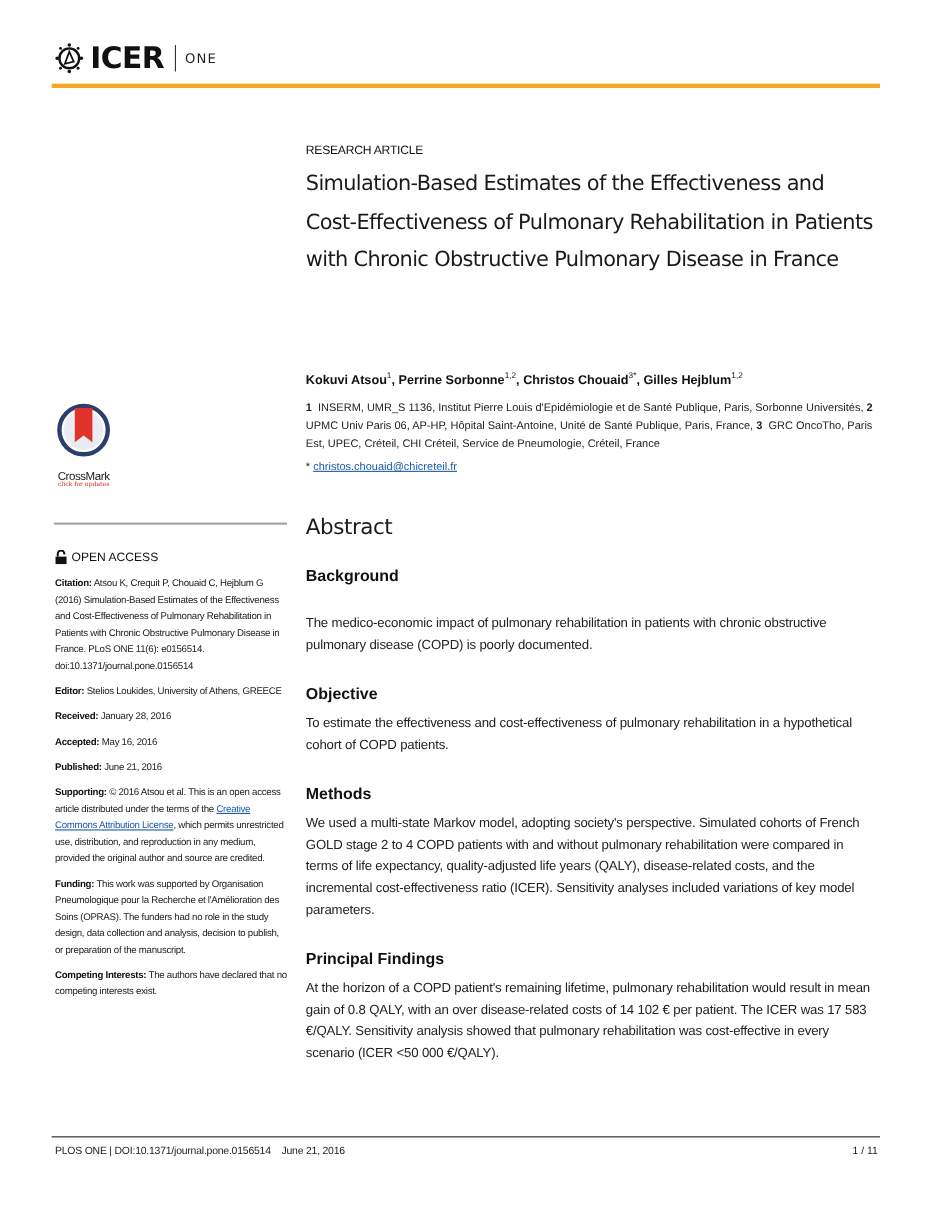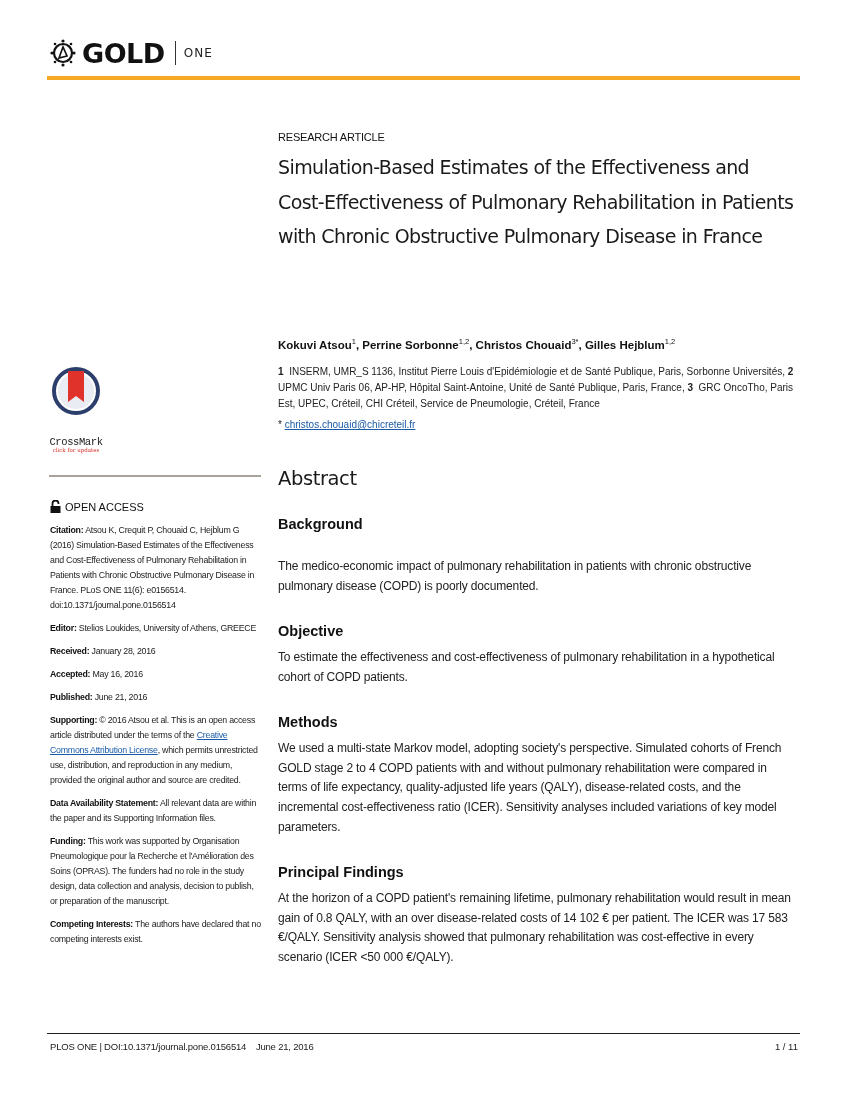--- a/index.html
+++ b/index.html
@@ -19,21 +19,21 @@
   #title { left: 278px; top: 150px; width: 520px; font-family: "DejaVu Sans", sans-serif; font-size: 19px; line-height: 34.5px; color: #1a1a1a; letter-spacing: -0.6px; font-weight: normal; }
   #authors { left: 278px; top: 337px; font-size: 11.5px; font-weight: bold; color: #111; white-space: nowrap; }
   #authors sup { font-size: 7.5px; font-weight: normal; }
   #affiliations { left: 278px; top: 364px; width: 520px; font-size: 10px; line-height: 16px; color: #222; }
   #affiliations b { font-weight: bold; }
   #corresp { left: 278px; top: 419px; font-size: 10px; color: #222; }
   #corresp a { color: #1a5ba8; text-decoration: underline; }
 
   
   #crossmark { left: 24px; top: 366px; width: 104px; text-align: center; }
-  #crossmark .cm-text { font-family: Liberation Mono, monospace; font-size: 10.5px; color: #222; margin-top: 16px; letter-spacing: -0.4px; }
+  #crossmark .cm-text { font-family: Liberation Sans, sans-serif; font-size: 10.5px; color: #222; margin-top: 6px; letter-spacing: -0.4px; }
   #crossmark .cm-sub { font-family: "DejaVu Serif", serif; font-size: 5.5px; color: #d42a20; margin-top: -1px; }
 
   
   #sidebar-rule { left: 49px; top: 475px; width: 212px; height: 2px; background: #a9a39d; }
   #open-access { left: 50px; top: 500px; display: flex; align-items: center; font-size: 11px; color: #111; }
   #open-access svg { margin-right: 4px; }
   #sidebar { left: 50px; top: 523px; width: 212px; font-size: 8.8px; line-height: 15px; color: #222; letter-spacing: -0.25px; }
   #sidebar p { margin: 0 0 8px 0; }
   #sidebar b { font-weight: bold; color: #111; }
   #sidebar a { color: #1a5ba8; text-decoration: underline; }
@@ -57,21 +57,21 @@
     <path d="M11 20 L15 9 L19 18 Z" fill="none" stroke="#111" stroke-width="1.6"></path>
     <circle cx="4" cy="15" r="1.6" fill="#111"></circle>
     <circle cx="26" cy="15" r="1.6" fill="#111"></circle>
     <circle cx="15" cy="3" r="1.6" fill="#111"></circle>
     <circle cx="15" cy="27" r="1.6" fill="#111"></circle>
     <circle cx="7" cy="6" r="1.3" fill="#111"></circle>
     <circle cx="23" cy="6" r="1.3" fill="#111"></circle>
     <circle cx="7" cy="24" r="1.3" fill="#111"></circle>
     <circle cx="23" cy="24" r="1.3" fill="#111"></circle>
   </svg>
-  <span class="plos">GOLD</span>
+  <span class="plos">ICER</span>
   <span class="sep"></span>
   <span class="one">ONE</span>
 </div>
 <div id="orange-bar" class="abs"></div>
 
 <div id="article-type" class="abs">RESEARCH ARTICLE</div>
 <h1 id="title" class="abs" style="margin:0;">Simulation-Based Estimates of the Effectiveness and Cost-Effectiveness of Pulmonary Rehabilitation in Patients with Chronic Obstructive Pulmonary Disease in France</h1>
 
 <div id="authors" class="abs">
   <span>Kokuvi Atsou</span><sup>1</sup>,
@@ -110,21 +110,20 @@
   <span>OPEN ACCESS</span>
 </div>
 
 <div id="sidebar" class="abs">
   <p><b>Citation:</b> <span>Atsou K, Crequit P, Chouaid C, Hejblum G (2016) Simulation-Based Estimates of the Effectiveness and Cost-Effectiveness of Pulmonary Rehabilitation in Patients with Chronic Obstructive Pulmonary Disease in France. PLoS ONE 11(6): e0156514. doi:10.1371/journal.pone.0156514</span></p>
   <p><b>Editor:</b> <span>Stelios Loukides, University of Athens, GREECE</span></p>
   <p><b>Received:</b> <span>January 28, 2016</span></p>
   <p><b>Accepted:</b> <span>May 16, 2016</span></p>
   <p><b>Published:</b> <span>June 21, 2016</span></p>
   <p><b>Supporting:</b> <span>© 2016 Atsou et al. This is an open access article distributed under the terms of the</span> <a>Creative Commons Attribution License</a><span>, which permits unrestricted use, distribution, and reproduction in any medium, provided the original author and source are credited.</span></p>
-  <p><b>Data Availability Statement:</b> <span>All relevant data are within the paper and its Supporting Information files.</span></p>
   <p><b>Funding:</b> <span>This work was supported by Organisation Pneumologique pour la Recherche et l'Amélioration des Soins (OPRAS). The funders had no role in the study design, data collection and analysis, decision to publish, or preparation of the manuscript.</span></p>
   <p><b>Competing Interests:</b> <span>The authors have declared that no competing interests exist.</span></p>
 </div>
 
 <div id="abstract-heading" class="abs">Abstract</div>
 
 <div class="sec-head" style="top:516px;">Background</div>
 <div class="sec-body" style="top:557px;">The medico-economic impact of pulmonary rehabilitation in patients with chronic obstructive pulmonary disease (COPD) is poorly documented.</div>
 
 <div class="sec-head" style="top:623px;">Objective</div>

